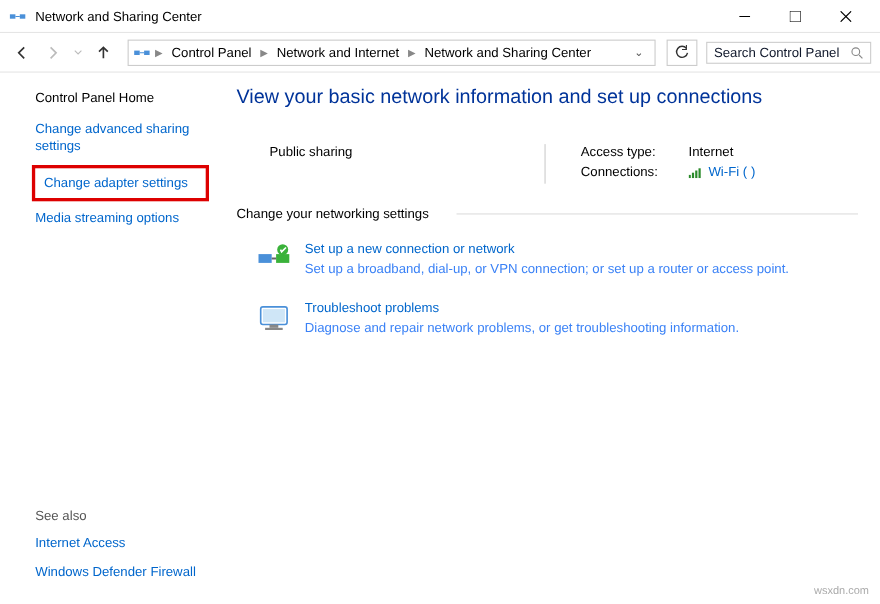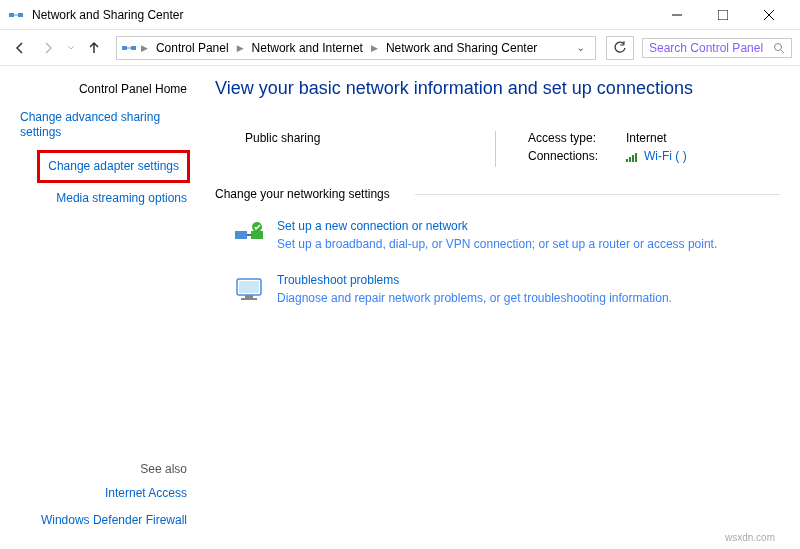--- a/index.html
+++ b/index.html
@@ -10,24 +10,24 @@
     .win-controls { display: flex; gap: 0; }
     .win-btn { width: 46px; height: 30px; display: flex; align-items: center; justify-content: center; }
     .navbar { height: 36px; display: flex; align-items: center; padding: 0 8px; gap: 4px; border-bottom: 1px solid #e5e5e5; }
     .nav-arrow { width: 24px; height: 24px; display: flex; align-items: center; justify-content: center; color: #555; }
     .nav-arrow.disabled { color: #bbb; }
     .breadcrumb { flex: 1; display: flex; align-items: center; border: 1px solid #ccc; height: 24px; padding: 0 4px; gap: 2px; margin: 0 6px; }
     .bc-item { font-size: 12px; padding: 0 4px; }
     .bc-sep { color: #888; font-size: 9px; padding: 0 2px; }
     .bc-drop { margin-left: auto; color: #555; font-size: 10px; padding: 0 6px; }
     .refresh-btn { width: 28px; height: 24px; border: 1px solid #ccc; display: flex; align-items: center; justify-content: center; }
-    .search-box { width: 150px; height: 20px; border: 1px solid #ccc; display: flex; align-items: center; padding: 0 6px; color: #8b5cf6; margin-left: 4px; }
+    .search-box { width: 150px; height: 20px; border: 1px solid #ccc; display: flex; align-items: center; padding: 0 6px; color: #0f172a; margin-left: 4px; }
     .search-box span { flex: 1; font-size: 12px; }
     .content { display: flex; height: calc(100% - 66px); }
-    .sidebar { width: 195px; padding: 16px 8px 8px 20px; display: flex; flex-direction: column; align-items: flex-end; }
+    .sidebar { width: 195px; padding: 16px 8px 8px 32px; display: flex; flex-direction: column; }
     .sidebar-link { color: #0066cc; font-size: 12px; margin-bottom: 12px; line-height: 1.3; cursor: pointer; }
     .sidebar-link.plain { color: #000; cursor: default; }
     .sidebar-link.highlighted { border: 3px solid #d00; padding: 6px 8px; margin: -3px -3px 8px -3px; }
     .sidebar-spacer { flex: 1; }
     .see-also { color: #555; margin-bottom: 10px; font-size: 12px; }
     .main { flex: 1; padding: 12px 20px 0 20px; }
     .page-title { color: #003399; font-size: 18px; font-weight: 400; margin-bottom: 18px; }
     .section-hdr { font-size: 12px; margin-bottom: 10px; position: relative; }
     .section-hdr::after { content: ""; position: absolute; left: 180px; right: 0; top: 50%; border-top: 1px solid #ddd; }
     .active-net { display: flex; padding: 14px 0 20px 30px; }
@@ -37,21 +37,21 @@
     .net-row { display: flex; font-size: 12px; margin-bottom: 4px; gap: 8px; }
     .net-label { width: 90px; margin-left: 12px; }
     .net-value { }
     .net-value.link { color: #0066cc; display: flex; align-items: center; gap: 4px; }
     .signal-icon { display: inline-block; width: 14px; height: 10px; }
     .setting-item { display: flex; gap: 12px; padding: 8px 0 14px 18px; }
     .setting-icon { width: 32px; height: 32px; flex-shrink: 0; }
     .setting-text { }
     .setting-title { color: #0066cc; font-size: 12px; margin-bottom: 4px; }
     .setting-desc { font-size: 12px; color: #3b82f6; }
-    .watermark { position: absolute; bottom: 6px; right: 25px; color: #aaa; font-size: 10px; }
+    .watermark { position: absolute; bottom: 6px; right: 10px; color: #aaa; font-size: 10px; }
     .change-hdr::after { left: 200px; }
   </style>
 </head>
 <body>
 
 <div class="titlebar">
   <span class="titlebar-icon">
     <svg viewBox="0 0 16 16">
         <rect x="1" y="6" width="5" height="4" fill="#4a90d9"></rect>
         <rect x="10" y="6" width="5" height="4" fill="#4a90d9"></rect>

